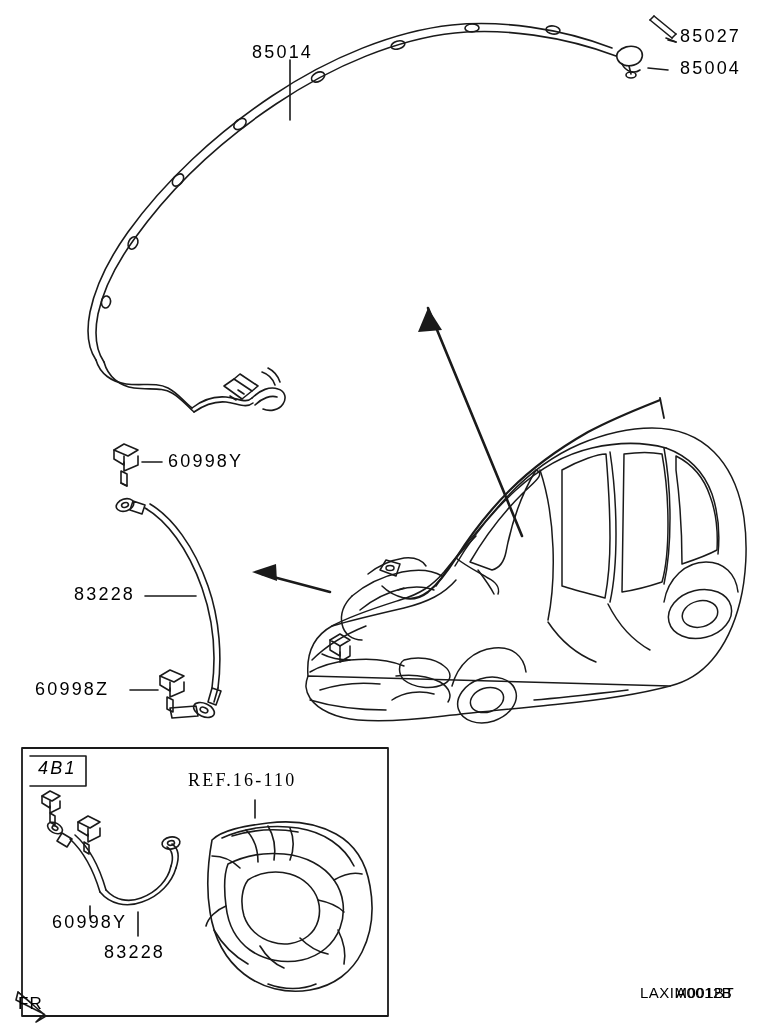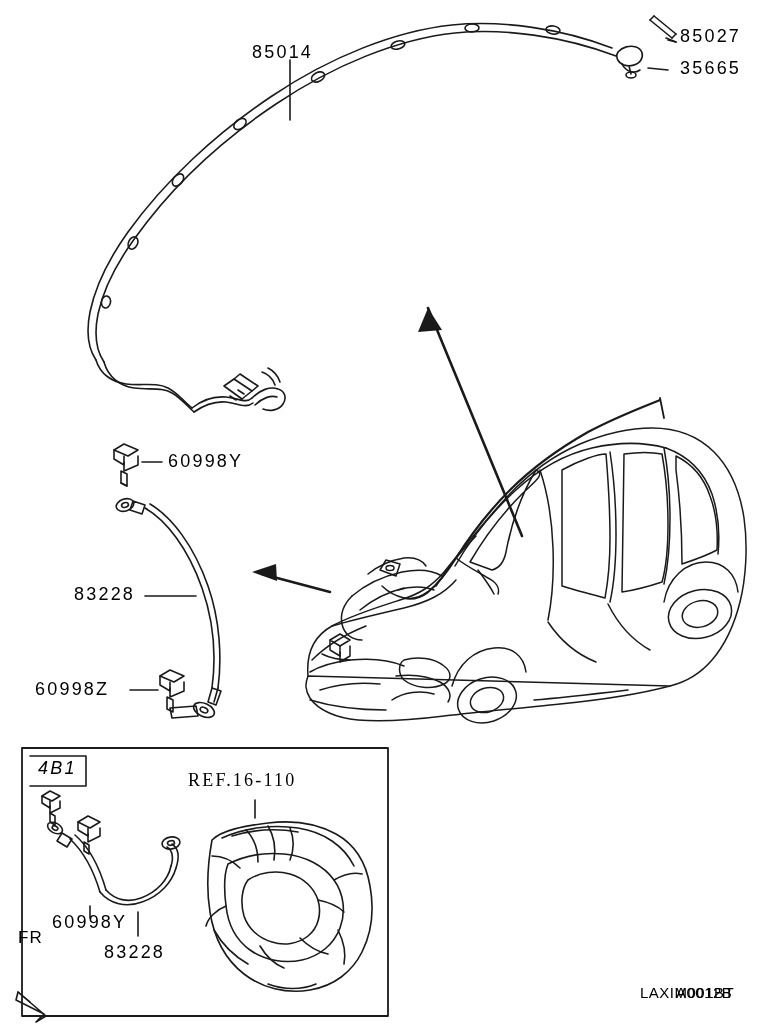--- a/index.html
+++ b/index.html
@@ -289,35 +289,35 @@
         <path d="M18 992 L30 1002"></path>
       </g>
 
     </g>
   </svg>
 
   <div class="lbl" style="left:252px; top:42px;text-align:center;">85014</div>
 
   <div class="lbl" style="left:680px; top:26px;">85027</div>
 
-  <div class="lbl" style="left:680px; top:58px;">35665</div>
+  <div class="lbl" style="left:680px; top:58px;">85004</div>
 
   <div class="lbl" style="left:168px; top:451px;">60998Y</div>
 
   <div class="lbl" style="left:74px; top:584px;">83228</div>
 
   <div class="lbl" style="left:35px; top:679px;">60998Z</div>
 
   <div class="lbl" style="left:38px; top:758px;font-style:italic;">4B1</div>
 
   <div class="lbl" style="left:188px; top:770px;font-family:Liberation Serif, serif;">REF.16-110</div>
 
   <div class="lbl" style="left:52px; top:912px;">60998Y</div>
 
   <div class="lbl" style="left:104px; top:942px;">83228</div>
 
-  <div class="lbl lbl-fr" style="left:18px; top:928px;">FR</div>
+  <div class="lbl lbl-fr" style="left:18px; top:994px;">FR</div>
 
   <div class="lbl lbl-code" style="left:640px; top:984px;">LAXIM001BT</div>
 
   <div class="lbl lbl-code" style="left:676px; top:984px;">A0012B</div>
 
 </div>
 
 </body></html>

